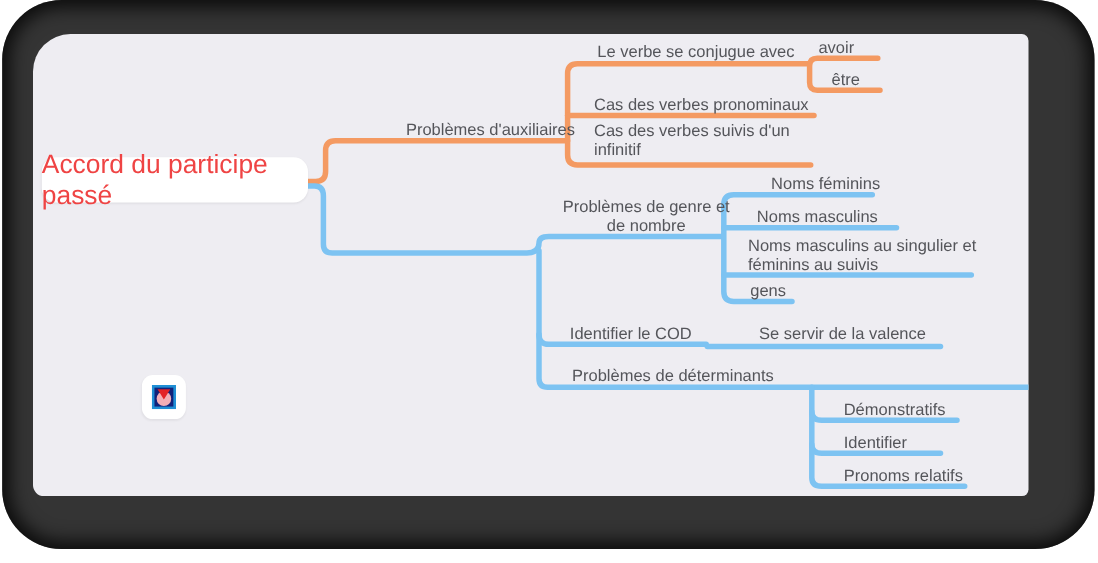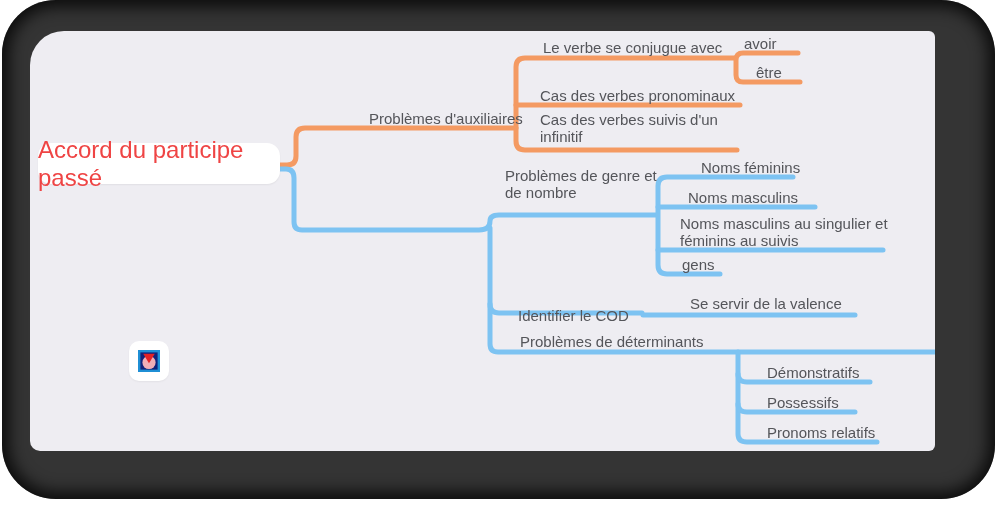--- a/index.html
+++ b/index.html
@@ -68,30 +68,30 @@
 
   <div class="root-node">Accord du participe passé</div>
 
   <div class="node-label" style="left:300px;top:79px;margin-left:39px;">Problèmes d'auxiliaires</div>
   <div class="node-label" style="left:513px;top:8px;">Le verbe se conjugue avec</div>
   <div class="node-label" style="left:714px;top:4px;">avoir</div>
   <div class="node-label" style="left:726px;top:33px;">être</div>
   <div class="node-label wrap" style="left:510px;top:80px;width:196px;">Cas des verbes suivis d'un infinitif</div>
   <div class="node-label" style="left:510px;top:56px;">Cas des verbes pronominaux</div>
 
-  <div class="node-label wrap" style="left:475px;top:136px;width:165px;">Problèmes de genre et de nombre</div>
+  <div class="node-label wrap" style="left:475px;top:149px;width:165px;text-align:center;">Problèmes de genre et de nombre</div>
   <div class="node-label" style="left:655px;top:128px;margin-left:16px;">Noms féminins</div>
   <div class="node-label" style="left:658px;top:158px;">Noms masculins</div>
   <div class="node-label wrap" style="left:650px;top:184px;width:210px;">Noms masculins au singulier et féminins au suivis</div>
   <div class="node-label" style="left:652px;top:225px;">gens</div>
-  <div class="node-label" style="left:488px;top:276px;">Identifier le COD</div>
+  <div class="node-label" style="left:488px;top:264px;">Identifier le COD</div>
   <div class="node-label" style="left:660px;top:264px;">Se servir de la valence</div>
   <div class="node-label" style="left:490px;top:302px;">Problèmes de déterminants</div>
   <div class="node-label" style="left:737px;top:333px;">Démonstratifs</div>
-  <div class="node-label" style="left:737px;top:363px;">Possessifs</div>
+  <div class="node-label" style="left:737px;top:363px;">Identifier</div>
   <div class="node-label" style="left:737px;top:393px;">Pronoms relatifs</div>
 
   <div class="logo-box">
     <svg width="22" height="22" viewBox="0 0 22 22">
       <rect x="1.2" y="1.2" width="19.6" height="19.6" fill="#12227A" stroke="#1F8FD5" stroke-width="2.4"></rect>
       <circle cx="11" cy="12.5" r="6.6" fill="#F2AEB6"></circle>
       <path d="M5.2 3.8 L11 13.2 L16.8 3.8 Z" fill="#E32226"></path>
     </svg>
   </div>
 

